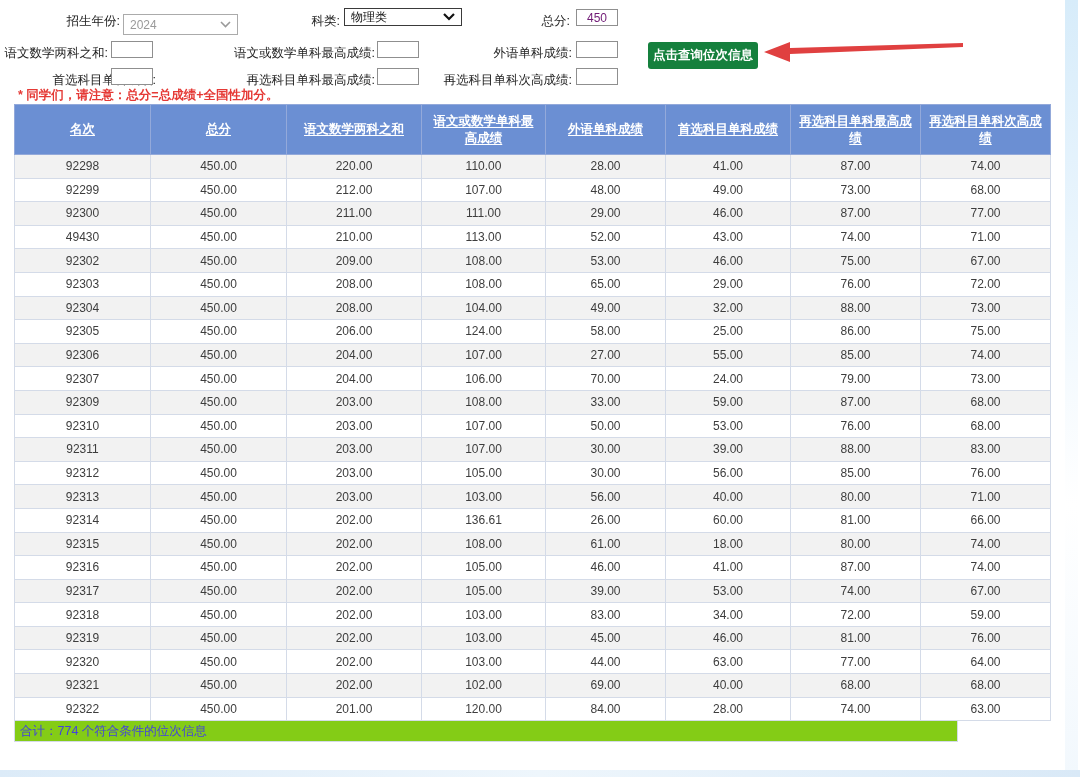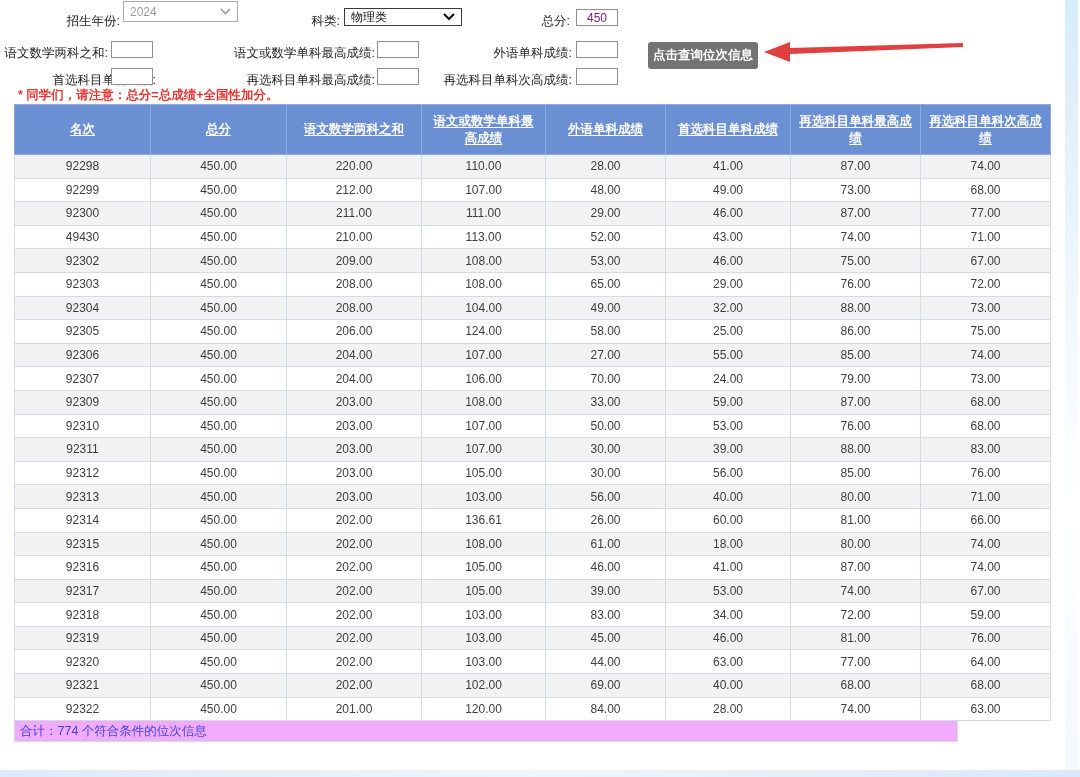--- a/index.html
+++ b/index.html
@@ -14,47 +14,47 @@
                   background:linear-gradient(90deg,#dcebf8 0%,#eef6fc 50%,#d9e9f7 100%); }
 
   
   .label { position:absolute; font-size:12.5px; color:#222; white-space:nowrap; }
   .r { text-align:right; }
   .tinput { position:absolute; width:42px; height:17px; border:1px solid #8f8f8f;
             background:#fff; font-size:12px; text-align:center; color:#701a75;
             font-family:"Liberation Sans",sans-serif; }
   .sel { position:absolute; background:#fff; display:flex; align-items:center;
          justify-content:space-between; padding:0 6px; font-size:12px; cursor:default; }
-  .sel-year { left:123px; top:1px; width:115px; height:21px; border:1px solid #ababab; color:#9a9a9a; }
+  .sel-year { left:123px; top:14px; width:115px; height:21px; border:1px solid #ababab; color:#9a9a9a; }
   .sel-cat  { left:344px; top:8px; width:118px; height:18px; border:1.5px solid #3a3a3a; color:#111; }
   .chev { flex:0 0 auto; }
 
   .qbtn { position:absolute; left:648px; top:42px; width:110px; height:27px;
-          background:#737373; color:#fff; border:none; border-radius:3px;
+          background:#15803d; color:#fff; border:none; border-radius:3px;
           font-size:12.5px; font-weight:bold; cursor:pointer;
           font-family:"Liberation Sans",sans-serif; }
   .arrow { position:absolute; left:762px; top:38px; }
 
   .note { position:absolute; left:18px; top:87px; color:#e53935; font-weight:bold; font-size:12.5px; }
 
   
   .tablewrap { position:absolute; left:14px; top:104px; width:1036px; }
   table { width:1036px; border-collapse:collapse; table-layout:fixed; }
   thead th { background:#6b8fd3; color:#fff; font-size:12.5px; font-weight:bold;
              text-decoration:underline; text-underline-offset:2px; height:50px;
              border:1px solid #93a9da; vertical-align:middle; padding:2px 6px; cursor:pointer; }
   th:nth-child(1){width:136px} th:nth-child(2){width:136px} th:nth-child(3){width:135px}
   th:nth-child(4){width:124px} th:nth-child(5){width:120px} th:nth-child(6){width:125px}
   th:nth-child(7){width:130px} th:nth-child(8){width:130px}
   tbody tr { height:23.6px; }
   tbody tr:nth-child(odd){ background:#f2f2f2; }
   tbody tr:nth-child(even){ background:#fff; }
   tbody td { border:1px solid #d4dbe8; text-align:center; font-size:12px; color:#3d3d3d; padding:0; }
   .tfoot { width:944px; height:21px; line-height:20px; border:1px solid #d4dbe8; border-top:none;
-           color:#4343dd; font-size:12.5px; padding-left:5px; background:#f0abfc; }
+           color:#4343dd; font-size:12.5px; padding-left:5px; background:#84cc16; }
 </style>
 </head>
 <body>
 
 <div class="page">
 
   <div class="right-strip"></div>
   <div class="bottom-strip"></div>
 
   <span class="label r" style="left:60px;top:13px;width:60px;">招生年份:</span>

